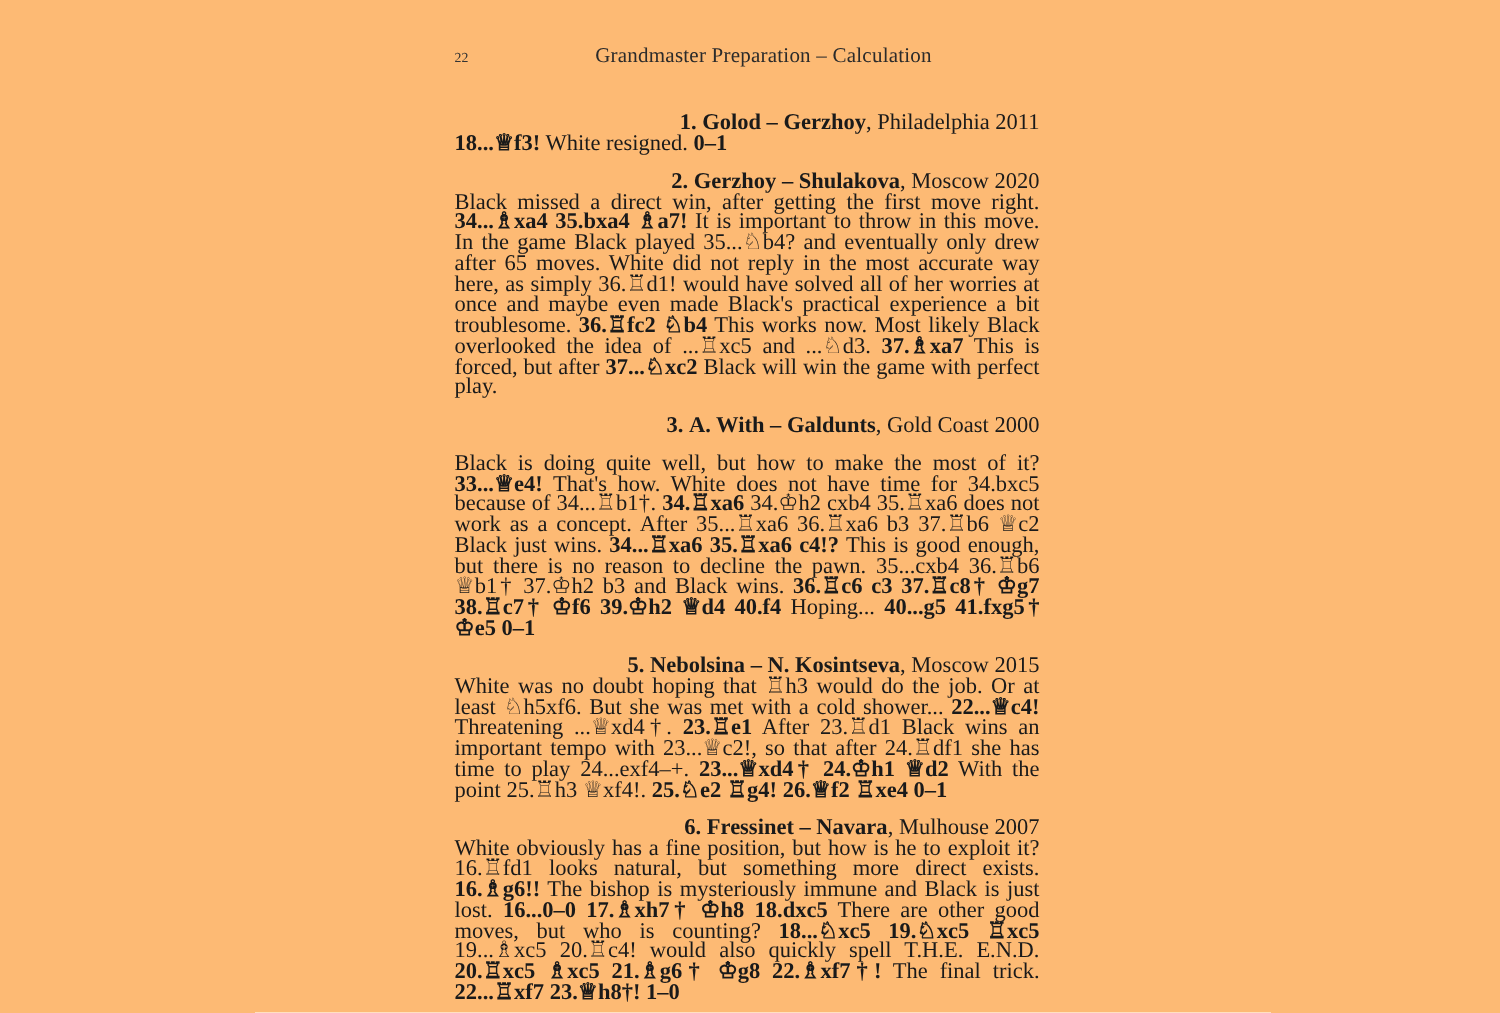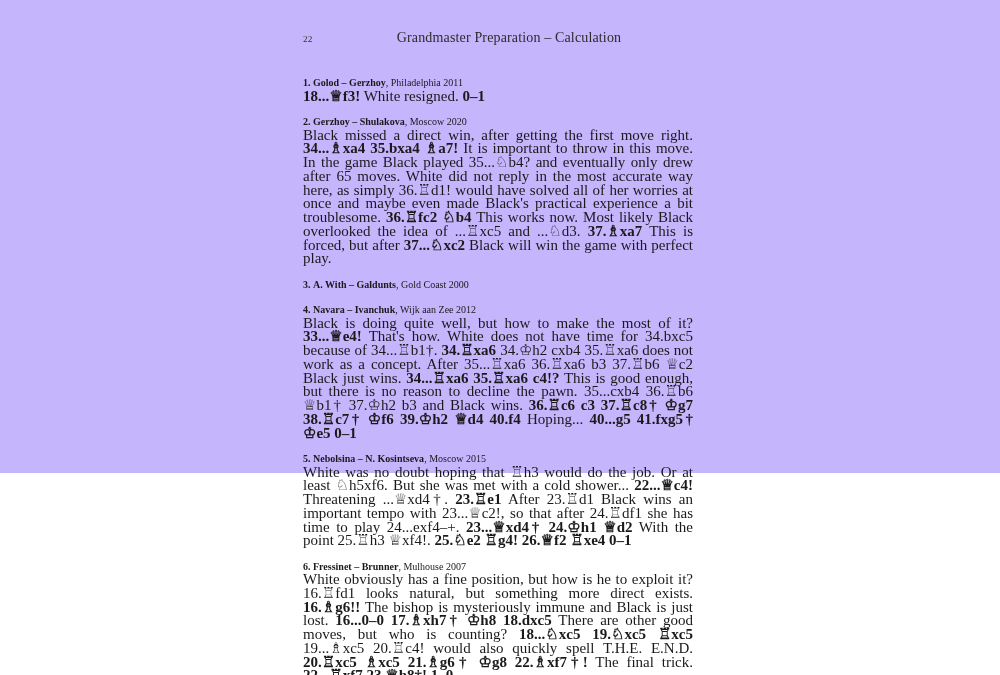--- a/index.html
+++ b/index.html
@@ -10,22 +10,22 @@
   body {
     width: 1000px;
     height: 675px;
     overflow: hidden;
     font-family: "Liberation Serif", "DejaVu Serif", serif;
     color: #1a1a1a;
   }
   .page {
     position: relative;
     width: 1000px;
-    height: 473px;
-    background: #c4b5fd;
+    height: 675px;
+    background: #fdba74;
   }
   .content-column {
     position: absolute;
     left: 303px;
     top: 30px;
     width: 390px;
   }
   .running-head {
     display: flex;
     align-items: baseline;
@@ -45,23 +45,24 @@
     text-align: center;
     padding-right: 48px;
     white-space: nowrap;
     font-size: 14px;
     color: #2b2b2b;
   }
   .solution-block {
     margin-bottom: 11.5px;
   }
   .sol-head {
-    font-size: 10px;
+    font-size: 15px;
     line-height: 13.7px;
     margin: 0 0 0 0;
+    text-align: right;
   }
   .sol-head .names {
     font-weight: bold;
   }
   .sol-head .venue {
     font-weight: normal;
   }
   .sol-body {
     font-size: 15px;
     line-height: 13.75px;
@@ -90,28 +91,27 @@
           <p class="sol-body"><b>18...♕f3!</b> White resigned. <b>0–1</b></p>
         </div>
         <div class="solution-block">
           <p class="sol-head"><b>2.</b> <b class="names">Gerzhoy – Shulakova</b><span class="venue">, Moscow 2020</span></p>
           <p class="sol-body">Black missed a direct win, after getting the first move right. <b>34...♗xa4 35.bxa4 ♗a7!</b> It is important to throw in this move. In the game Black played 35...♘b4? and eventually only drew after 65 moves. White did not reply in the most accurate way here, as simply 36.♖d1! would have solved all of her worries at once and maybe even made Black's practical experience a bit troublesome. <b>36.♖fc2 ♘b4</b> This works now. Most likely Black overlooked the idea of ...♖xc5 and ...♘d3. <b>37.♗xa7</b> This is forced, but after <b>37...♘xc2</b> Black will win the game with perfect play.</p>
         </div>
         <div class="solution-block">
           <p class="sol-head"><b>3.</b> <b class="names">A. With – Galdunts</b><span class="venue">, Gold Coast 2000</span></p>
         </div>
         <div class="solution-block">
-          <p class="sol-head"><b>4.</b> <b class="names">Navara – Ivanchuk</b><span class="venue">, Wijk aan Zee 2012</span></p>
           <p class="sol-body">Black is doing quite well, but how to make the most of it? <b>33...♕e4!</b> That's how. White does not have time for 34.bxc5 because of 34...♖b1†. <b>34.♖xa6</b> 34.♔h2 cxb4 35.♖xa6 does not work as a concept. After 35...♖xa6 36.♖xa6 b3 37.♖b6 ♕c2 Black just wins. <b>34...♖xa6 35.♖xa6 c4!?</b> This is good enough, but there is no reason to decline the pawn. 35...cxb4 36.♖b6 ♕b1† 37.♔h2 b3 and Black wins. <b>36.♖c6 c3 37.♖c8† ♔g7 38.♖c7† ♔f6 39.♔h2 ♕d4 40.f4</b> Hoping... <b>40...g5 41.fxg5† ♔e5 0–1</b></p>
         </div>
         <div class="solution-block">
           <p class="sol-head"><b>5.</b> <b class="names">Nebolsina – N. Kosintseva</b><span class="venue">, Moscow 2015</span></p>
           <p class="sol-body">White was no doubt hoping that ♖h3 would do the job. Or at least ♘h5xf6. But she was met with a cold shower... <b>22...♕c4!</b> Threatening ...♕xd4†. <b>23.♖e1</b> After 23.♖d1 Black wins an important tempo with 23...♕c2!, so that after 24.♖df1 she has time to play 24...exf4–+. <b>23...♕xd4† 24.♔h1 ♕d2</b> With the point 25.♖h3 ♕xf4!. <b>25.♘e2 ♖g4! 26.♕f2 ♖xe4 0–1</b></p>
         </div>
         <div class="solution-block">
-          <p class="sol-head"><b>6.</b> <b class="names">Fressinet – Brunner</b><span class="venue">, Mulhouse 2007</span></p>
+          <p class="sol-head"><b>6.</b> <b class="names">Fressinet – Navara</b><span class="venue">, Mulhouse 2007</span></p>
           <p class="sol-body">White obviously has a fine position, but how is he to exploit it? 16.♖fd1 looks natural, but something more direct exists. <b>16.♗g6!!</b> The bishop is mysteriously immune and Black is just lost. <b>16...0–0 17.♗xh7† ♔h8 18.dxc5</b> There are other good moves, but who is counting? <b>18...♘xc5 19.♘xc5 ♖xc5</b> 19...♗xc5 20.♖c4! would also quickly spell T.H.E. E.N.D. <b>20.♖xc5 ♗xc5 21.♗g6† ♔g8 22.♗xf7†!</b> The final trick. <b>22...♖xf7 23.♕h8†! 1–0</b></p>
         </div>
       </div>
 
   </div>
 
 </div>
 
 </body></html>

